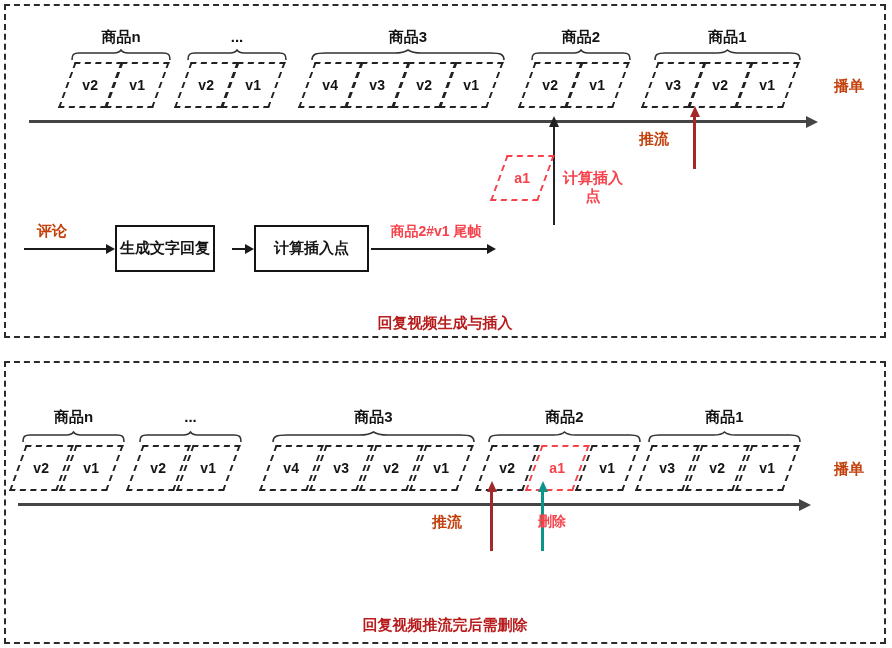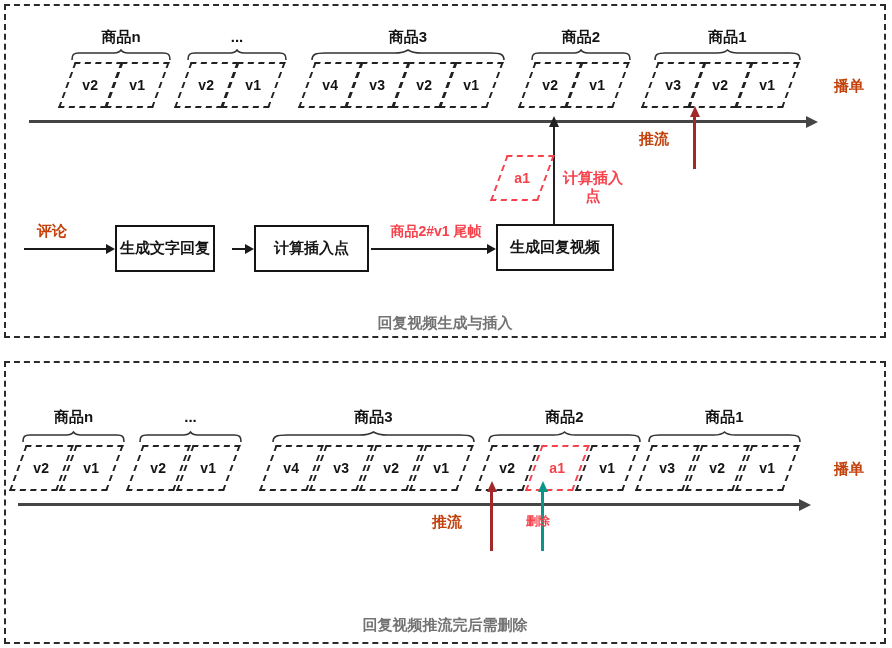--- a/index.html
+++ b/index.html
@@ -38,21 +38,21 @@
   .varrow.black{color:#222;width:2px;}
   .varrow.darkred{color:#a2282a;width:3px;}
   .varrow.teal{color:#0d9488;width:3px;}
 
   .fbox{position:absolute;height:47px;border:2px solid #141414;box-sizing:border-box;background:#fff;
         display:flex;align-items:center;justify-content:center;font-size:15px;font-weight:600;color:#141414;
         white-space:nowrap;}
   .lbl{position:absolute;font-size:15px;font-weight:600;color:#c2410c;white-space:nowrap;}
   .lbl.center{text-align:center;}
   .red-text{color:#f7414b;}
-  .caption{position:absolute;left:0;width:100%;text-align:center;font-size:15px;font-weight:600;color:#737373;}
+  .caption{position:absolute;left:0;width:100%;text-align:center;font-size:15px;font-weight:600;color:#b91c1c;}
   .insert-note{position:absolute;text-align:center;font-size:15px;font-weight:600;line-height:18px;color:#f7414b;}
 </style>
 </head>
 <body>
 
 <div class="canvas">
 
   <section class="panel panel-top">
     <div>
         <div class="group" style="left: 52px; top: 0px; width: 112px;">
@@ -137,21 +137,20 @@
     </div>
     <div class="insert-note" style="left:551px;top:163px;width:72px;">计算插入点</div>
 
     <div class="lbl" style="left:31px;top:216px;">评论</div>
     <div class="harrow" style="left:18px;top:242px;width:82px;"></div>
     <div class="fbox" style="left:109px;top:219px;width:100px;">生成文字回复</div>
     <div class="harrow" style="left:226px;top:242px;width:13px;"></div>
     <div class="fbox" style="left:248px;top:219px;width:115px;">计算插入点</div>
     <div class="harrow" style="left:365px;top:242px;width:116px;"></div>
     <div class="lbl center red-text" style="left:370px;top:217px;width:120px;font-size:14px;">商品2#v1 尾帧</div>
-    <div class="fbox" style="left:490px;top:218px;width:118px;">生成回复视频</div>
 
     <div class="caption" style="top:308px;">回复视频生成与插入</div>
   </section>
 
   <section class="panel panel-bottom">
     <div>
         <div class="group" style="left: 3px; top: 0px; width: 115px;">
           <div class="glabel" style="left: 14px; width: 101px; top: 45px;">商品n</div>
           <svg viewBox="0 0 100 10" preserveAspectRatio="none" class="brace" style="left: 14px; top: 69px; width: 101px;">
             <path d="M0,10 C0,4.5 1.5,3 7,3 L43,3 C47,3 48.5,2 50,0 C51.5,2 53,3 57,3 L93,3 C98.5,3 100,4.5 100,10" fill="none" stroke="#333" stroke-width="1.6" vector-effect="non-scaling-stroke"></path>
@@ -224,17 +223,17 @@
           </div>
         </div>
       </div>
 
     <div class="timeline" style="left:12px;top:140px;width:781px;"></div>
     <div class="lbl" style="left:828px;top:97px;">播单</div>
 
     <div class="varrow darkred" style="left:484px;top:128px;height:60px;"></div>
     <div class="varrow teal" style="left:535px;top:128px;height:60px;"></div>
     <div class="lbl" style="left:426px;top:150px;">推流</div>
-    <div class="lbl red-text" style="left:520px;top:150px;font-size:12px;">删除</div>
+    <div class="lbl red-text" style="left:532px;top:150px;font-size:14px;">删除</div>
 
     <div class="caption" style="top:253px;text-align:center;">回复视频推流完后需删除</div>
   </section>
 </div>
 
 </body></html>

